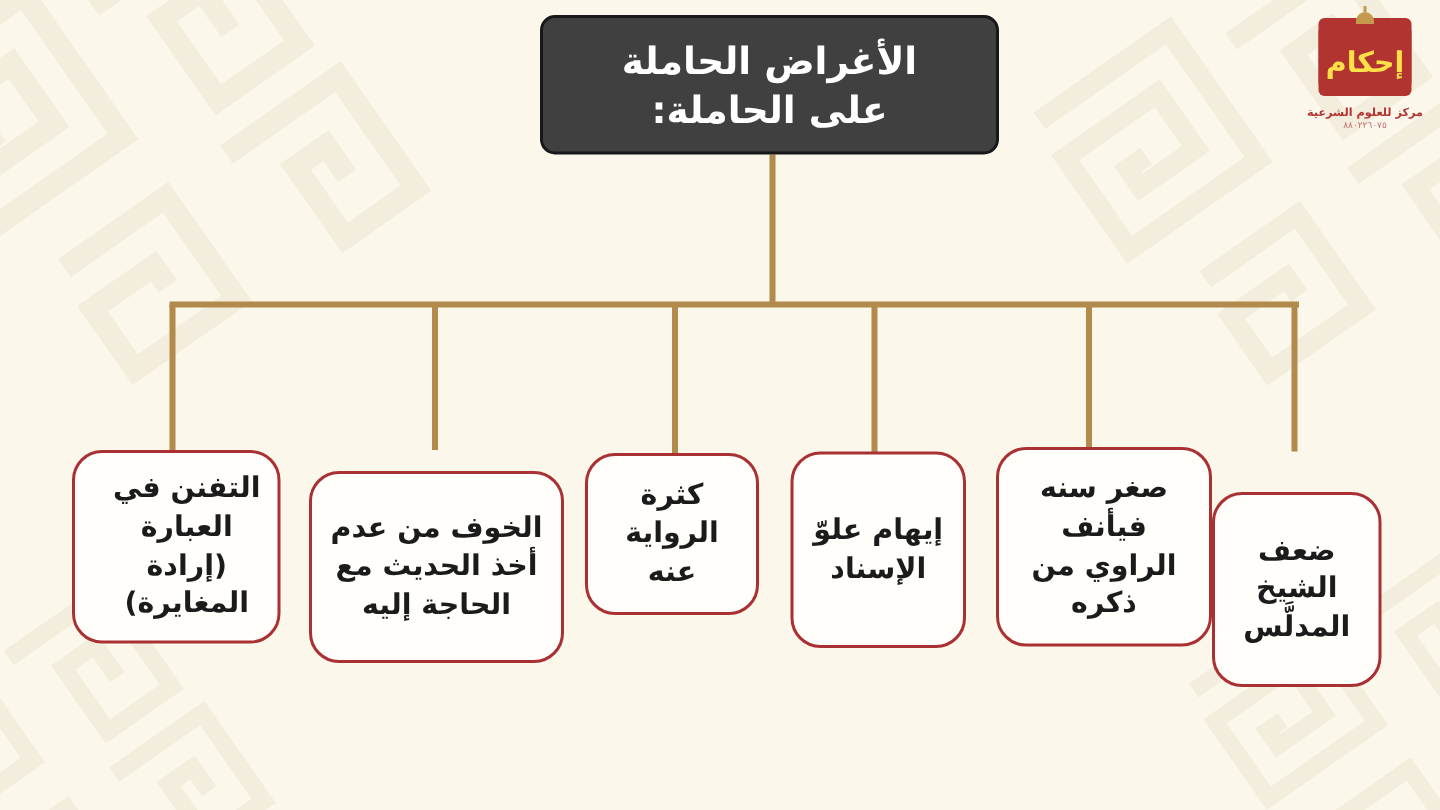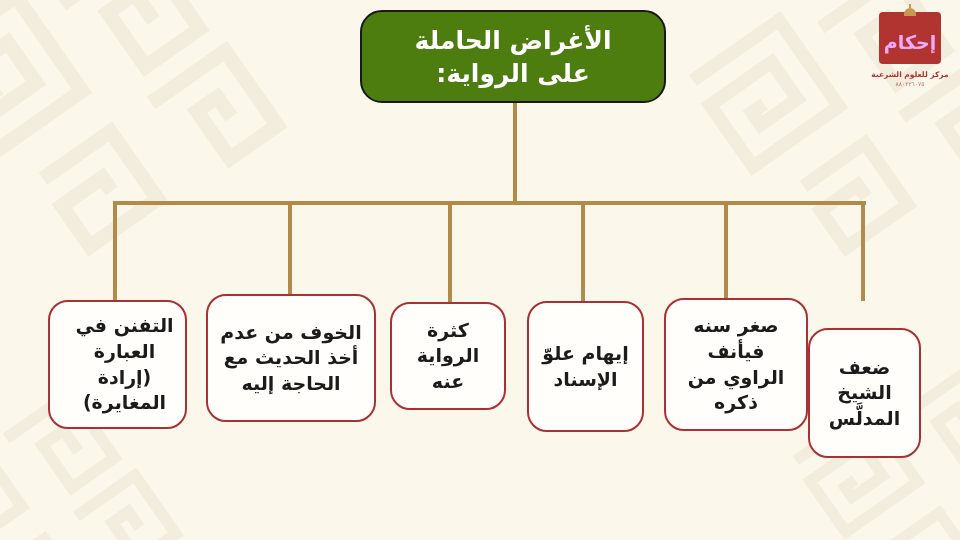--- a/index.html
+++ b/index.html
@@ -24,56 +24,56 @@
   .d1{left:861px;top:203px;width:4px;height:98px;}
   .d2{left:724px;top:203px;width:4px;height:96px;}
   .d3{left:581px;top:203px;width:4px;height:99px;}
   .d4{left:448px;top:203px;width:4px;height:100px;}
   .d5{left:288px;top:203px;width:4px;height:97px;}
   .d6{left:113px;top:203px;width:4px;height:98px;}
 
   
   .title-box{
     position:absolute;left:360px;top:10px;width:306px;height:93px;
-    background:#4d7c0f;border:2.5px solid #181818;border-radius:22px;
+    background:#404040;border:2.5px solid #181818;border-radius:10px;
     display:flex;flex-direction:column;align-items:center;justify-content:center;
     color:#ffffff;font-weight:bold;font-size:25px;line-height:1.32;
     text-align:center;direction:rtl;box-sizing:border-box;
   }
 
   
   .node{
     position:absolute;background:#fffefa;border:2.5px solid #a93134;border-radius:20px;
     display:flex;align-items:center;justify-content:center;
     color:#1b1b1b;font-weight:bold;font-size:19px;line-height:1.35;
     text-align:center;direction:rtl;box-sizing:border-box;padding:6px 8px;
   }
   .n1{left:808px;top:300px;width:113px;height:130px;margin-top:28px;}
   .n2{left:664px;top:298px;width:144px;height:133px;}
   .n3{left:527px;top:301px;width:117px;height:131px;}
   .n4{left:390px;top:302px;width:116px;height:108px;}
-  .n5{left:206px;top:294px;width:170px;height:128px;}
+  .n5{left:206px;top:314px;width:170px;height:128px;}
   .n6{left:48px; top:300px;width:139px;height:129px;padding-left:22px;}
 
   
   .logo{
     position:absolute;left:868px;top:8px;width:84px;
     display:flex;flex-direction:column;align-items:center;direction:rtl;
   }
   .logo-dome{
     width:12px;height:8px;background:#c69a4e;border-radius:6px 6px 0 0;
     position:relative;margin-bottom:1px;
   }
   .logo-dome::after{
     content:"";position:absolute;left:5px;top:-4px;width:2px;height:4px;background:#c69a4e;
   }
   .logo-mark{
     width:62px;height:44px;background:#b13431;border-radius:4px;
     display:flex;align-items:center;justify-content:center;
-    color:#f0abfc;font-weight:bold;font-size:19px;
+    color:#fde047;font-weight:bold;font-size:19px;
     border-top:3px solid #b13431;box-shadow:0 -5px 0 0 #b13431;
   }
   .logo-sub{
     margin-top:6px;color:#b13431;font-weight:bold;font-size:7.5px;text-align:left;white-space:nowrap;
   }
   .logo-num{
     margin-top:1px;color:#c0706c;font-size:6px;text-align:center;white-space:nowrap;
   }
 </style>
 </head>
@@ -108,21 +108,21 @@
   <div class="line hbar"></div>
   <div class="line d1"></div>
   <div class="line d2"></div>
   <div class="line d3"></div>
   <div class="line d4"></div>
   <div class="line d5"></div>
   <div class="line d6"></div>
 
   <div class="title-box">
     <span>الأغراض الحاملة</span>
-    <span>على الرواية:</span>
+    <span>على الحاملة:</span>
   </div>
 
   <div class="node n1">
     <span>ضعف الشيخ المدلَّس</span>
   </div>
   <div class="node n2">
     <span>صغر سنه فيأنف الراوي من ذكره</span>
   </div>
   <div class="node n3">
     <span>إيهام علوّ الإسناد</span>

